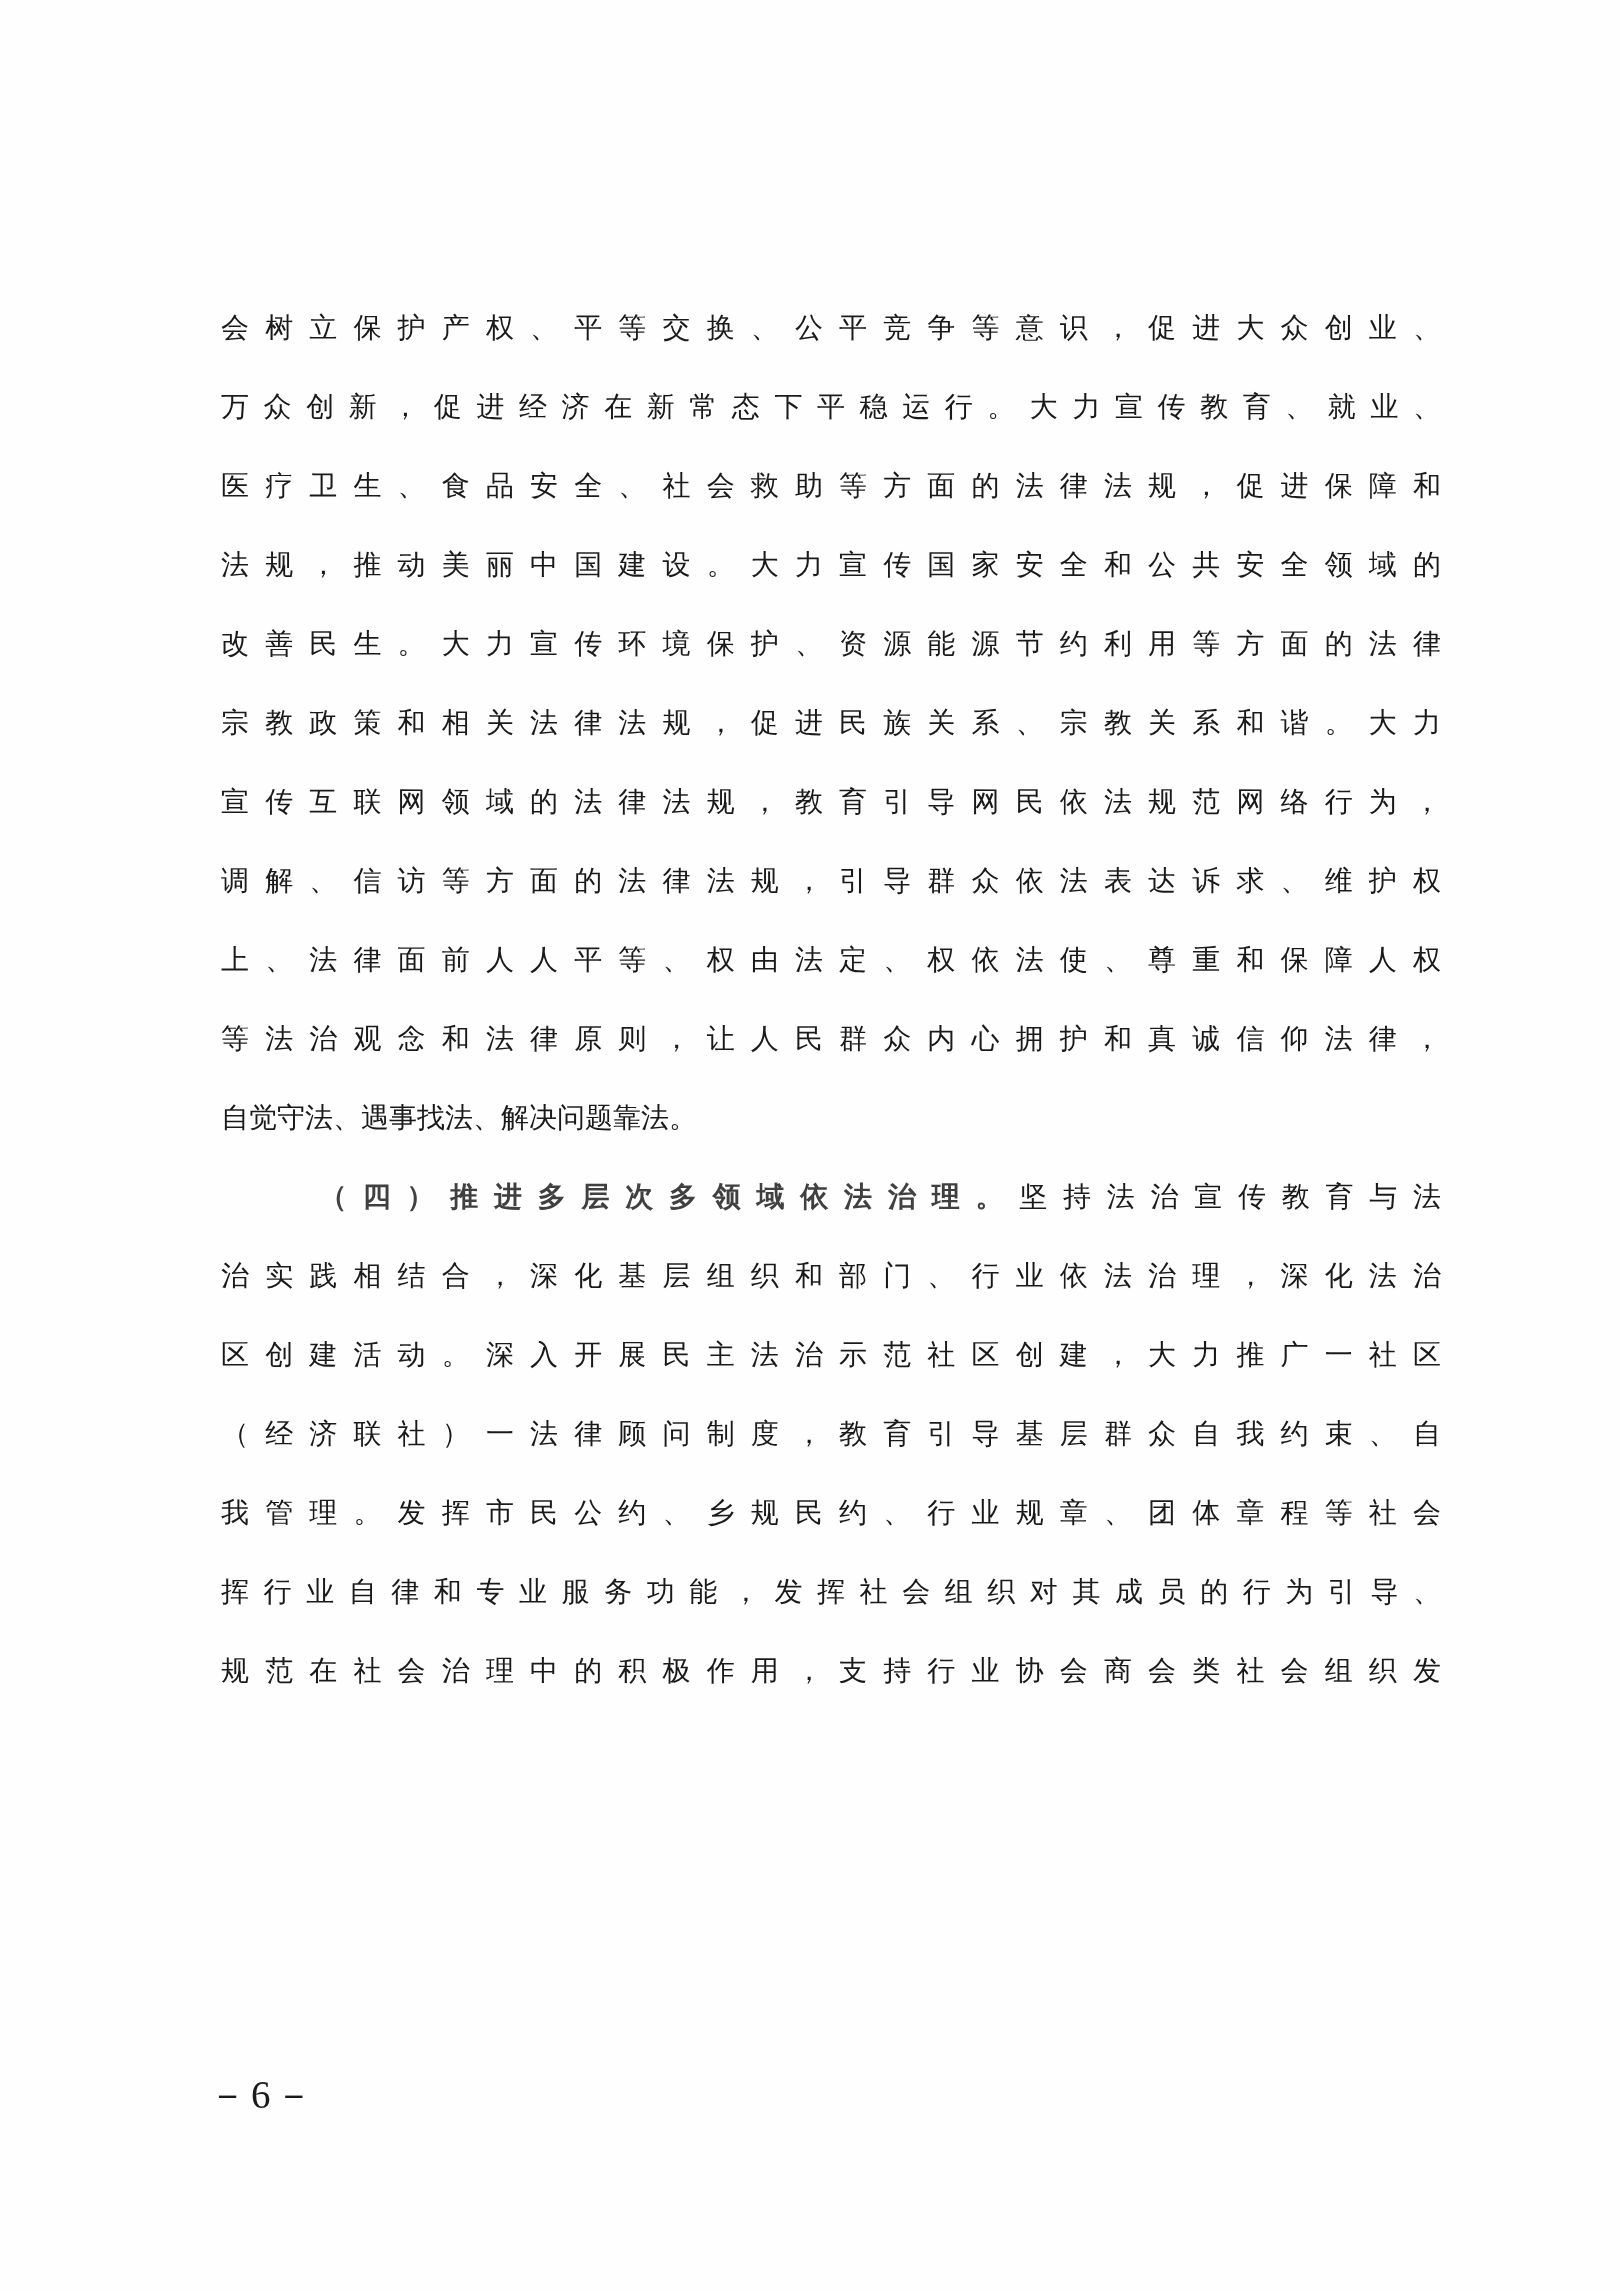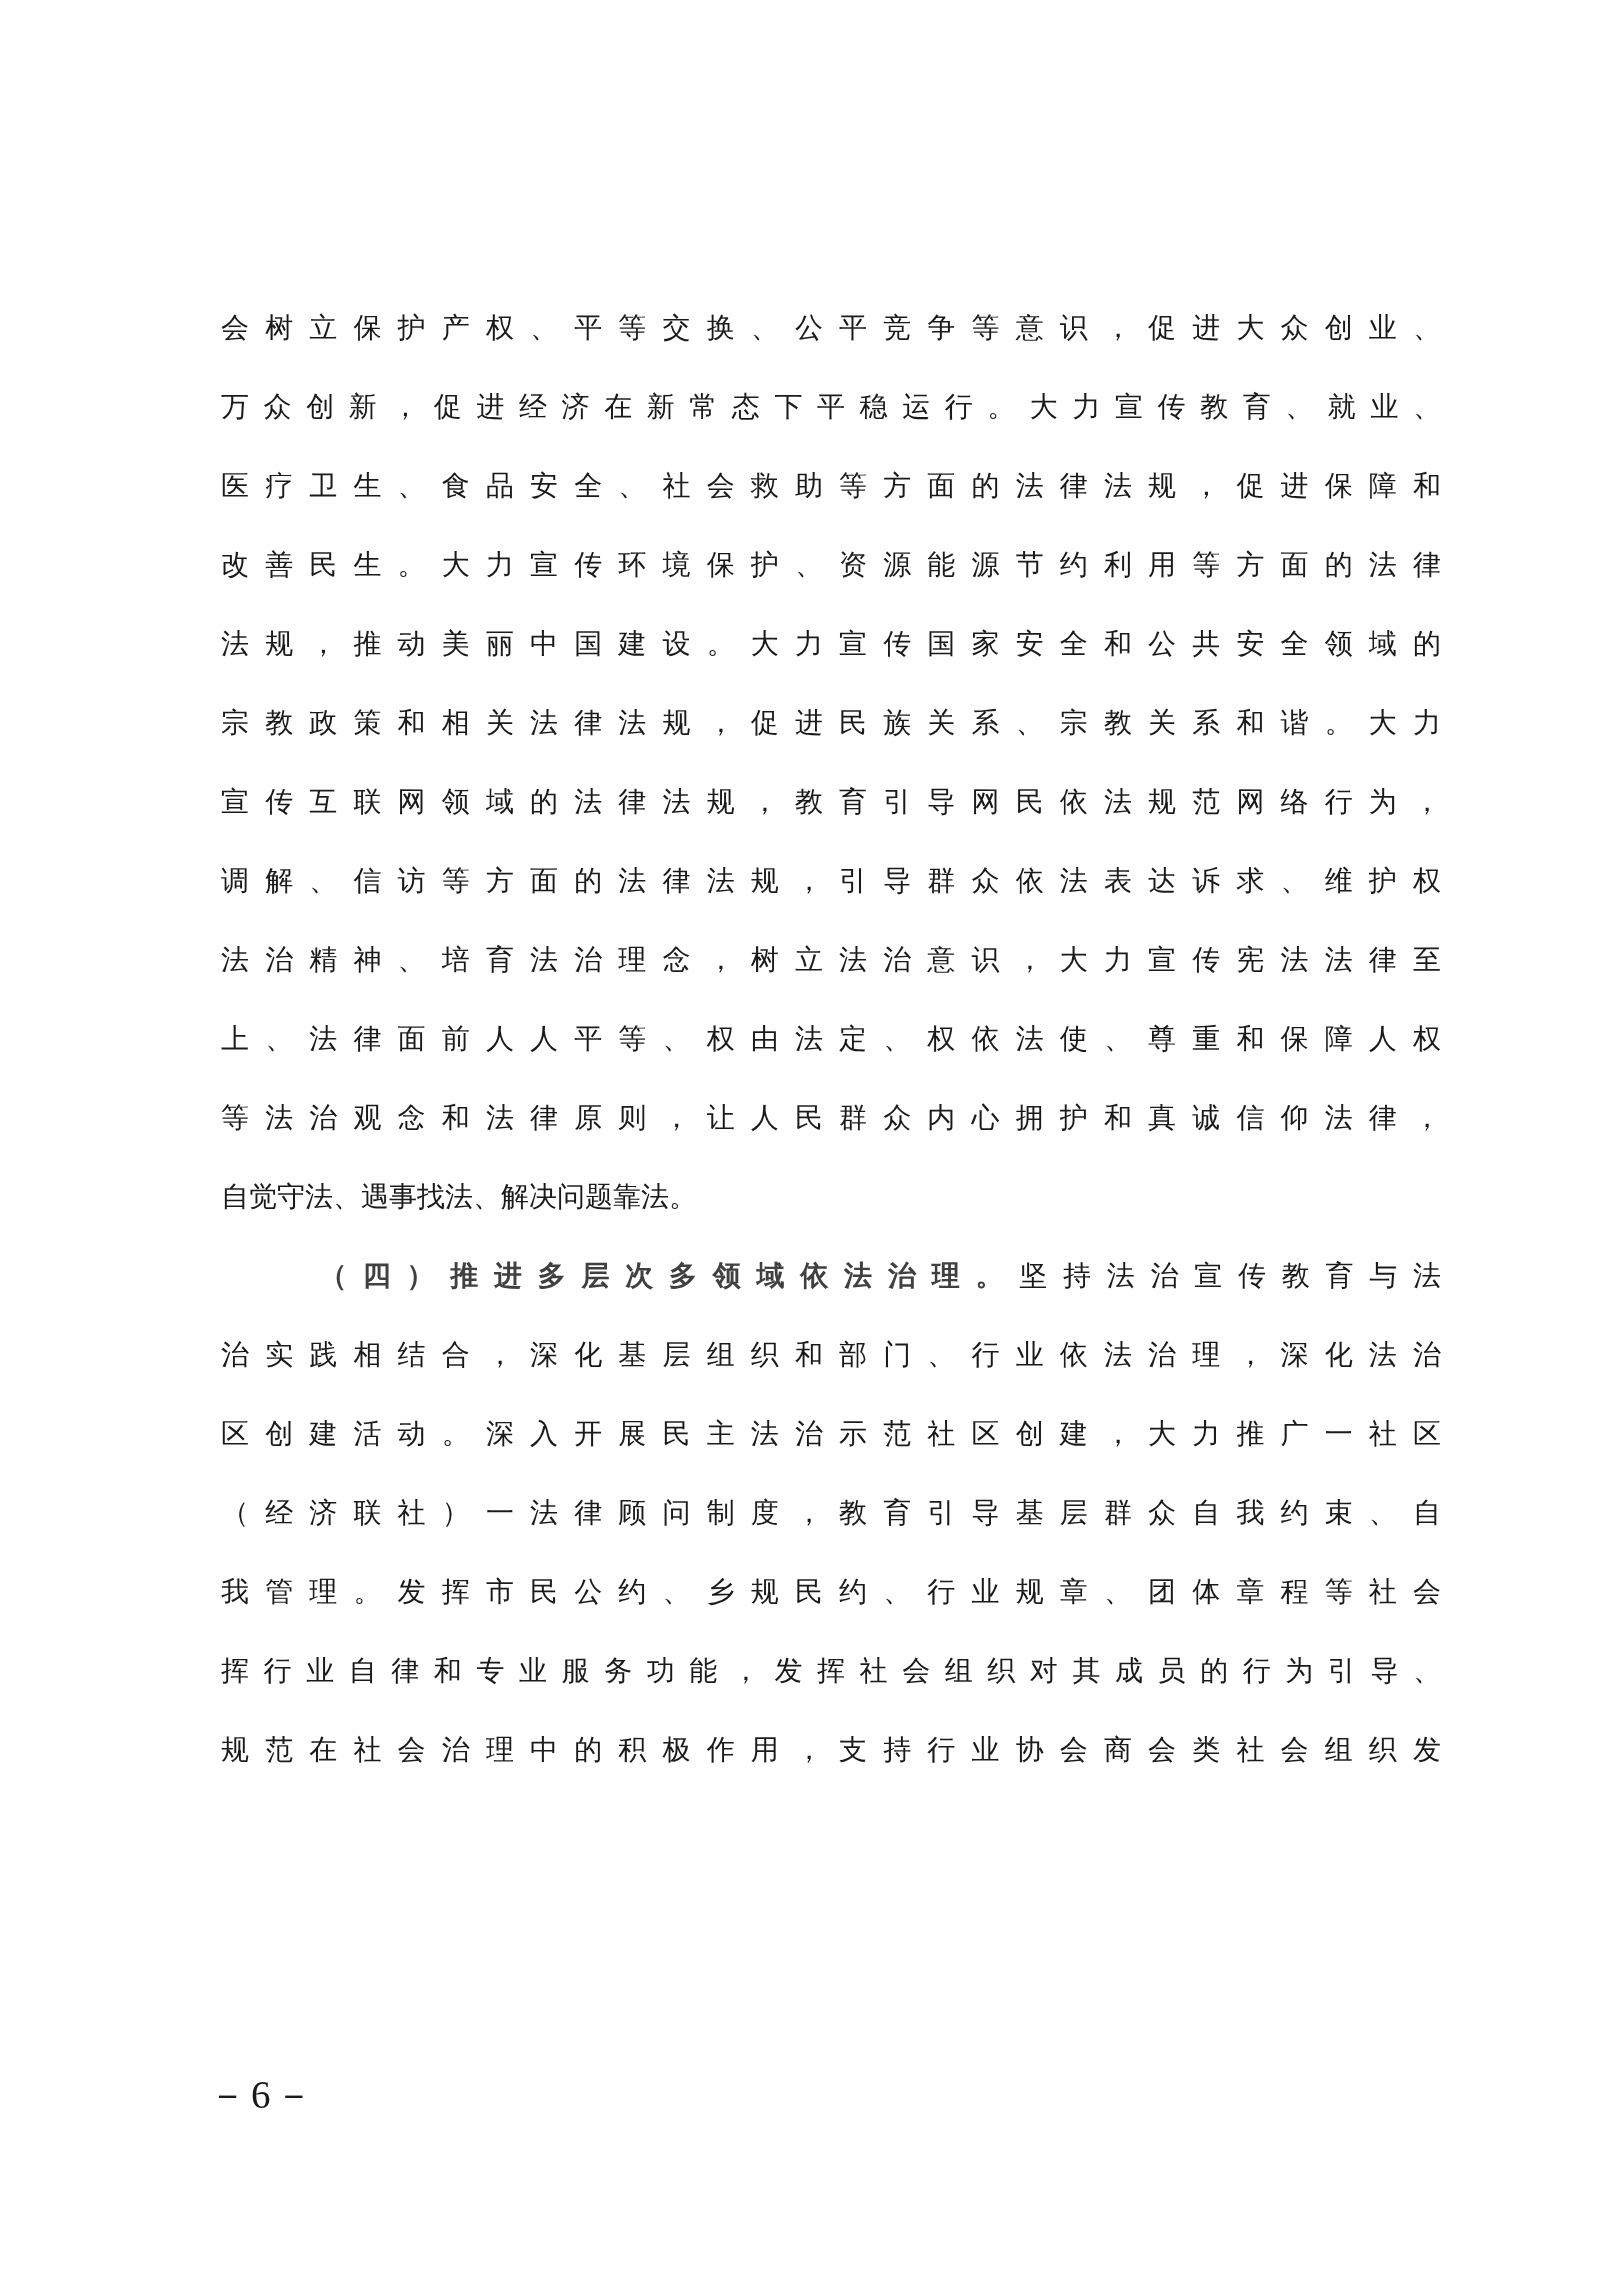--- a/index.html
+++ b/index.html
@@ -28,26 +28,25 @@
   }
 </style>
 </head>
 <body>
 
 <div class="page">
   <div class="body-text">
     <span class="line">会树立保护产权、平等交换、公平竞争等意识，促进大众创业、</span>
     <span class="line">万众创新，促进经济在新常态下平稳运行。大力宣传教育、就业、</span>
     <span class="line">医疗卫生、食品安全、社会救助等方面的法律法规，促进保障和</span>
+    <span class="line">法规，推动美丽中国建设。大力宣传国家安全和公共安全领域的</span>
     <span class="line">改善民生。大力宣传环境保护、资源能源节约利用等方面的法律</span>
-    <span class="line">法规，推动美丽中国建设。大力宣传国家安全和公共安全领域的</span>
     <span class="line">宗教政策和相关法律法规，促进民族关系、宗教关系和谐。大力</span>
     <span class="line">宣传互联网领域的法律法规，教育引导网民依法规范网络行为，</span>
     <span class="line">调解、信访等方面的法律法规，引导群众依法表达诉求、维护权</span>
-    <span class="line">法治精神、培育法治理念，树立法治意识，大力宣传宪法法律至</span>
     <span class="line">上、法律面前人人平等、权由法定、权依法使、尊重和保障人权</span>
     <span class="line">等法治观念和法律原则，让人民群众内心拥护和真诚信仰法律，</span>
     <span class="line last">自觉守法、遇事找法、解决问题靠法。</span>
 
     <span class="line indent"><span class="heading">（四）推进多层次多领域依法治理。</span><span>坚持法治宣传教育与法</span></span>
     <span class="line">治实践相结合，深化基层组织和部门、行业依法治理，深化法治</span>
     <span class="line">区创建活动。深入开展民主法治示范社区创建，大力推广一社区</span>
     <span class="line">（经济联社）一法律顾问制度，教育引导基层群众自我约束、自</span>
     <span class="line">我管理。发挥市民公约、乡规民约、行业规章、团体章程等社会</span>
     <span class="line">挥行业自律和专业服务功能，发挥社会组织对其成员的行为引导、</span>

